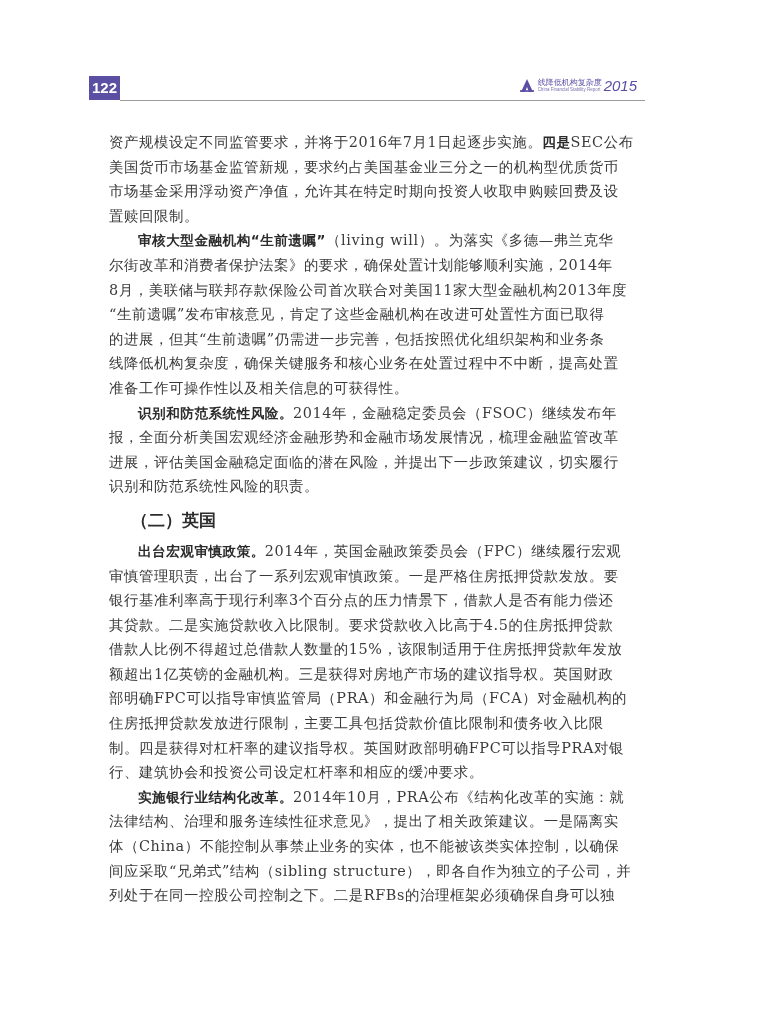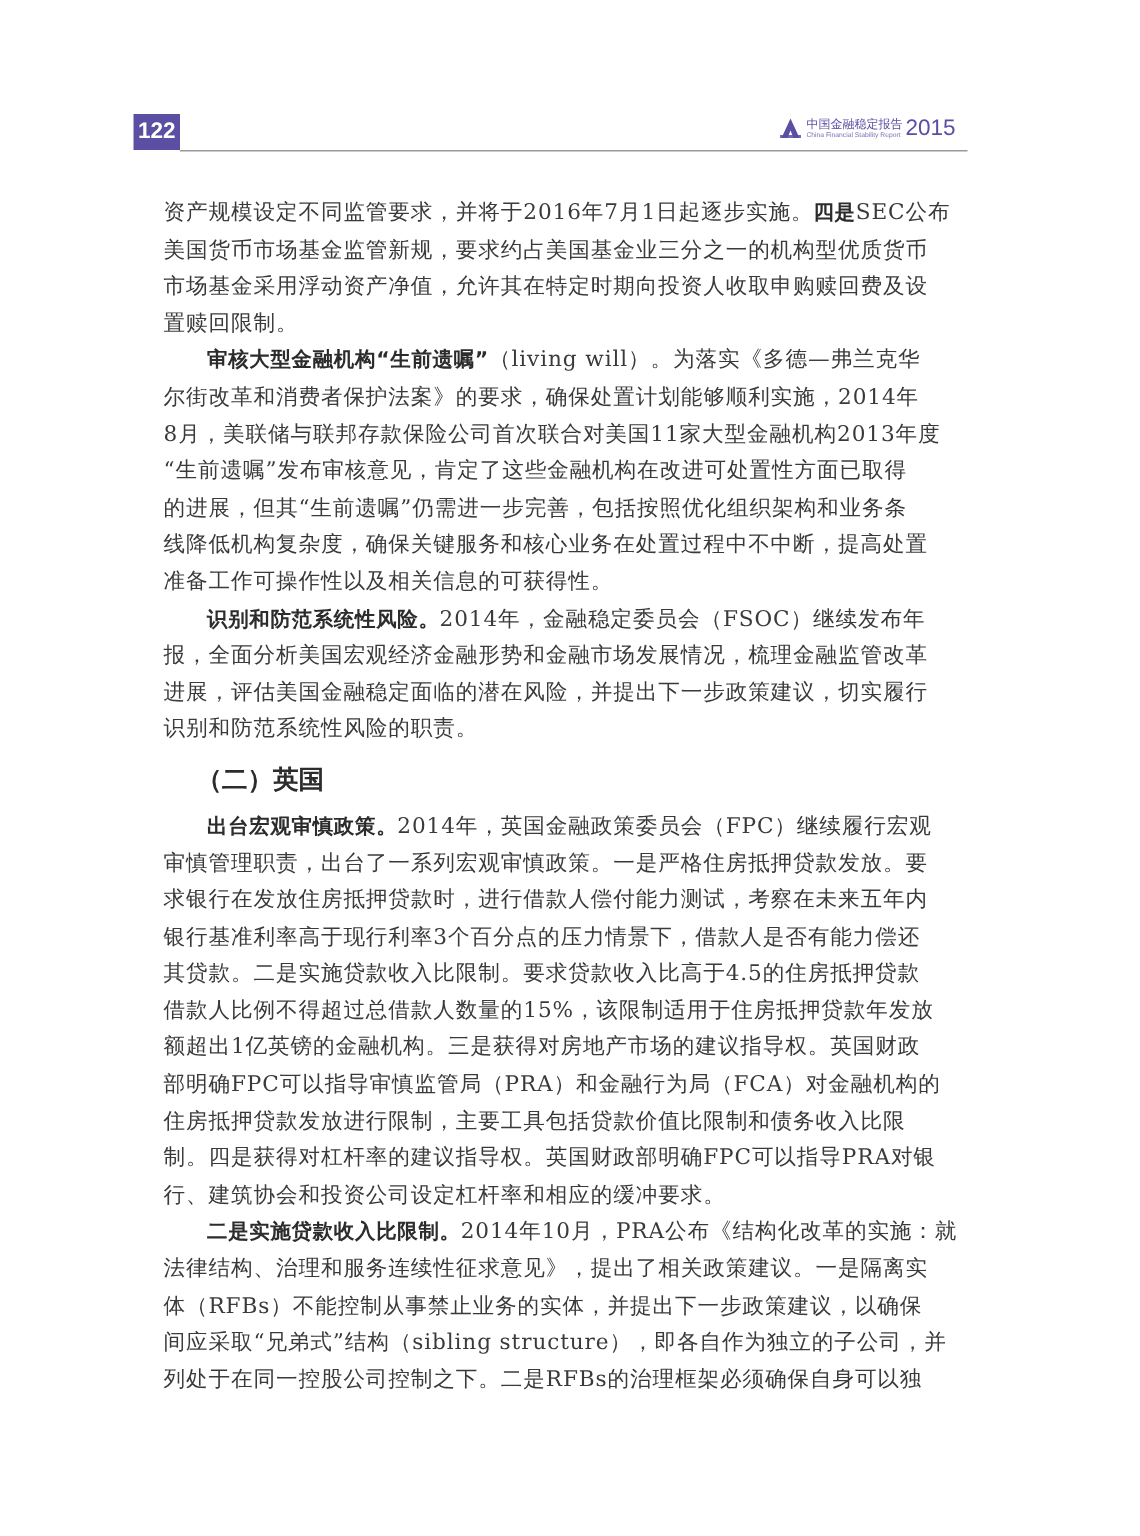--- a/index.html
+++ b/index.html
@@ -8,40 +8,40 @@
   .header { position:absolute; left:89px; top:76px; width:556px; height:26px; }
   .page-num { position:absolute; left:0; top:0; width:31px; height:24px; background:#5a4fa3;
               color:#fff; font-family:"Liberation Sans",sans-serif; font-size:15px; font-weight:bold;
               line-height:24px; text-align:center; }
   .rule { position:absolute; left:31px; top:24px; width:525px; height:1px; background:#9a9a9a; }
   .brand { position:absolute; right:8px; top:1px; display:flex; align-items:center; }
   .logo { width:16px; height:16px; margin-right:3px; }
   .brand-text { display:flex; flex-direction:column; line-height:1; }
   .brand-cn { font-family:"DejaVu Sans",sans-serif; font-size:8px; color:#5a4fa3; }
   .brand-en { font-family:"Liberation Sans",sans-serif; font-size:4.5px; color:#7a74b0; margin-top:1px; }
-  .brand-year { font-family:"Liberation Sans",sans-serif; font-size:15px; color:#5a4fa3; margin-left:2px; }
+  .brand-year { font-family:"Liberation Sans",sans-serif; font-size:15px; color:#5a4fa3; margin-left:2px;font-style:italic; }
   .body { position:absolute; left:109px; top:130px; width:534px; }
   .line { height:24.6px; line-height:24.6px; font-size:14.4px; white-space:nowrap; letter-spacing:0.6px; }
   .indent { padding-left:29px; }
   .bold { font-family:"DejaVu Sans","Liberation Sans",sans-serif; font-weight:bold; color:#2c2c2c; font-size:13.6px; letter-spacing:0.5px; }
   .sec-head { height:34px; line-height:30px; padding-top:6px; font-size:17px; padding-left:22px; font-weight:bold; color:#2c2c2c; }
 </style>
 </head>
 <body>
 
 <div class="header">
   <div class="page-num">122</div>
   <div class="rule"></div>
   <div class="brand">
     <svg class="logo" viewBox="0 0 16 16">
       <path d="M8 1 L14 14 L10 14 L8 9 L6 14 L2 14 Z" fill="#5a4fa3"></path>
       <path d="M1 12 L15 12 L15 14 L1 14 Z" fill="#5a4fa3" opacity="0.85"></path>
     </svg>
     <div class="brand-text">
-      <span class="brand-cn">中国金融稳定报告</span>
+      <span class="brand-cn">线降低机构复杂度</span>
       <span class="brand-en">China Financial Stability Report</span>
     </div>
     <span class="brand-year">2015</span>
   </div>
 </div>
 
 <div class="body">
 
   <div>
     <div class="line"><span>资产规模设定不同监管要求，并将于2016年7月1日起逐步实施。</span><span class="bold">四是</span><span>SEC公布</span></div>
@@ -65,31 +65,30 @@
     <div class="line">报，全面分析美国宏观经济金融形势和金融市场发展情况，梳理金融监管改革</div>
     <div class="line">进展，评估美国金融稳定面临的潜在风险，并提出下一步政策建议，切实履行</div>
     <div class="line">识别和防范系统性风险的职责。</div>
   </div>
 
   <div class="sec-head">（二）英国</div>
 
   <div>
     <div class="line indent"><span class="bold">出台宏观审慎政策。</span><span>2014年，英国金融政策委员会（FPC）继续履行宏观</span></div>
     <div class="line">审慎管理职责，出台了一系列宏观审慎政策。一是严格住房抵押贷款发放。要</div>
-    <div class="line">求银行在发放住房抵押贷款时，进行借款人偿付能力测试，考察在未来五年内</div>
     <div class="line">银行基准利率高于现行利率3个百分点的压力情景下，借款人是否有能力偿还</div>
     <div class="line">其贷款。二是实施贷款收入比限制。要求贷款收入比高于4.5的住房抵押贷款</div>
     <div class="line">借款人比例不得超过总借款人数量的15%，该限制适用于住房抵押贷款年发放</div>
     <div class="line">额超出1亿英镑的金融机构。三是获得对房地产市场的建议指导权。英国财政</div>
     <div class="line">部明确FPC可以指导审慎监管局（PRA）和金融行为局（FCA）对金融机构的</div>
     <div class="line">住房抵押贷款发放进行限制，主要工具包括贷款价值比限制和债务收入比限</div>
     <div class="line">制。四是获得对杠杆率的建议指导权。英国财政部明确FPC可以指导PRA对银</div>
     <div class="line">行、建筑协会和投资公司设定杠杆率和相应的缓冲要求。</div>
   </div>
 
   <div>
-    <div class="line indent"><span class="bold">二是实施贷款收入比限制。</span><span>2014年10月，PRA公布《结构化改革的实施：就</span></div>
+    <div class="line indent"><span class="bold">实施银行业结构化改革。</span><span>2014年10月，PRA公布《结构化改革的实施：就</span></div>
     <div class="line">法律结构、治理和服务连续性征求意见》，提出了相关政策建议。一是隔离实</div>
-    <div class="line">体（RFBs）不能控制从事禁止业务的实体，并提出下一步政策建议，以确保</div>
+    <div class="line">体（China）不能控制从事禁止业务的实体，也不能被该类实体控制，以确保</div>
     <div class="line">间应采取“兄弟式”结构（sibling structure），即各自作为独立的子公司，并</div>
     <div class="line">列处于在同一控股公司控制之下。二是RFBs的治理框架必须确保自身可以独</div>
   </div>
 </div>
 
 </body></html>

